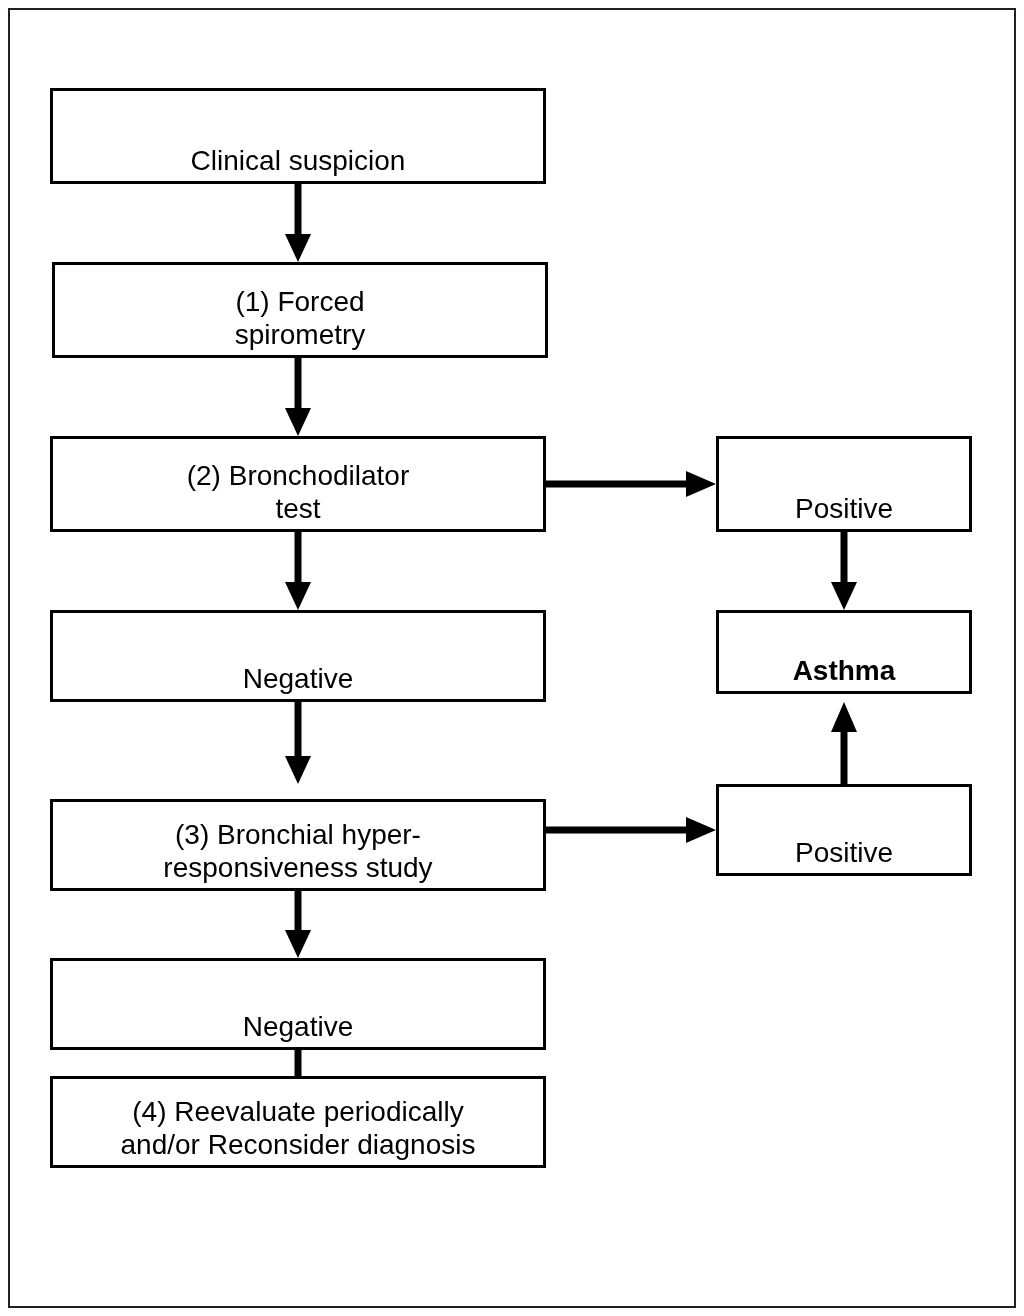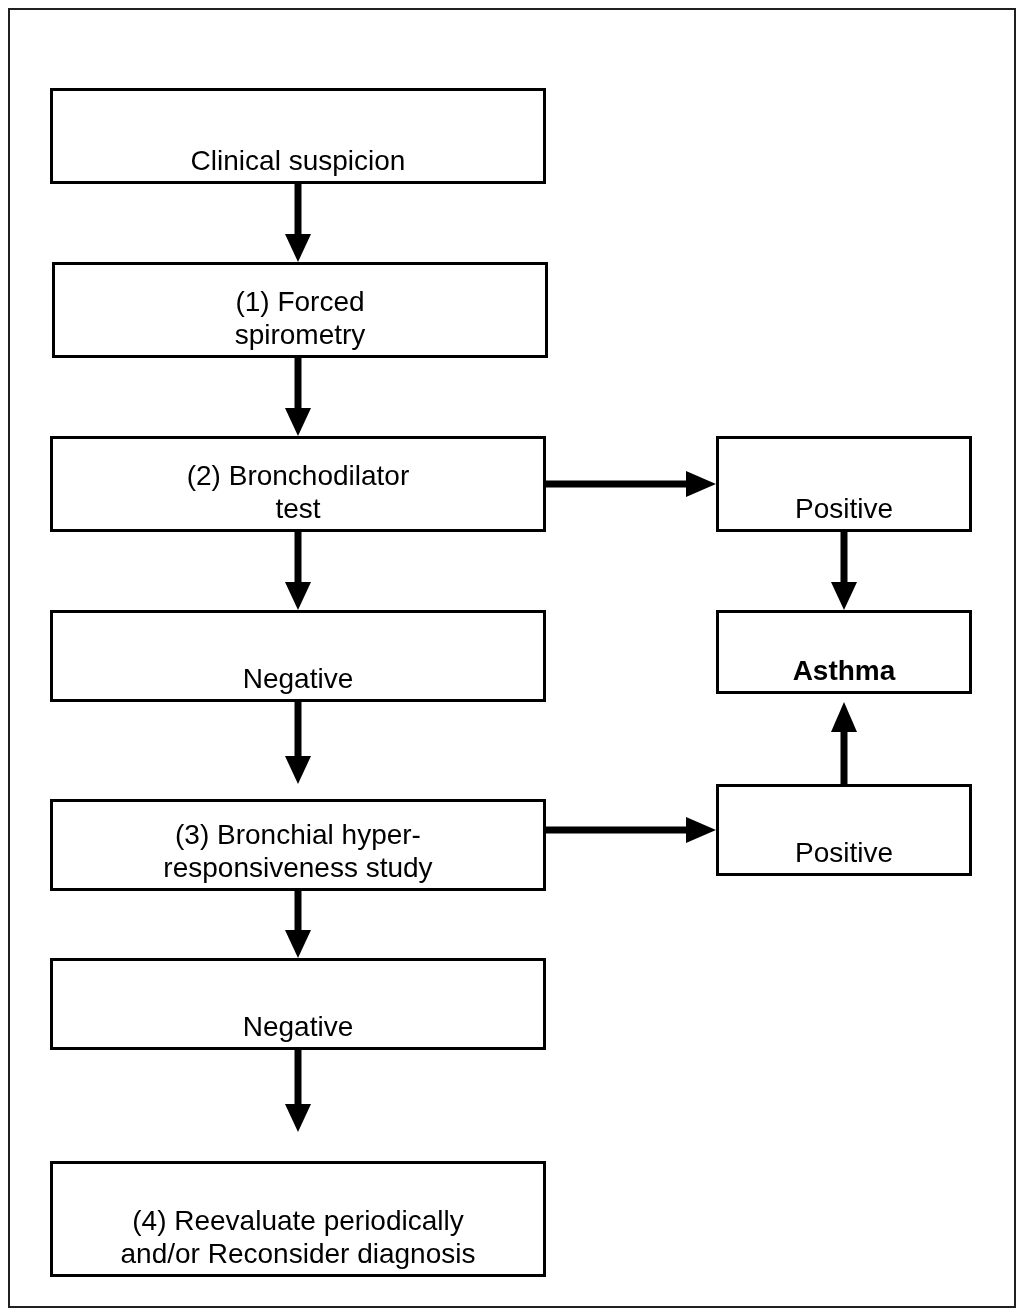--- a/index.html
+++ b/index.html
@@ -152,21 +152,21 @@
 
   <div class="node" style="left:50px; top:784px; width:496px; height:92px;margin-top:15px;">
     <span class="label">(3) Bronchial hyper-
 responsiveness study</span>
   </div>
 
   <div class="node" style="left:50px; top:958px; width:496px; height:92px;">
     <span class="label">Negative</span>
   </div>
 
-  <div class="node" style="left:50px; top:1161px; width:496px; height:116px;">
+  <div class="node" style="left:50px; top:1076px; width:496px; height:92px;">
     <span class="label">(4) Reevaluate periodically
 and/or Reconsider diagnosis</span>
   </div>
 
   <div class="node" style="left:716px; top:436px; width:256px; height:96px;">
     <span class="label">Positive</span>
   </div>
 
   <div class="node bold" style="left:716px; top:610px; width:256px; height:84px;">
     <span class="label">Asthma</span>

